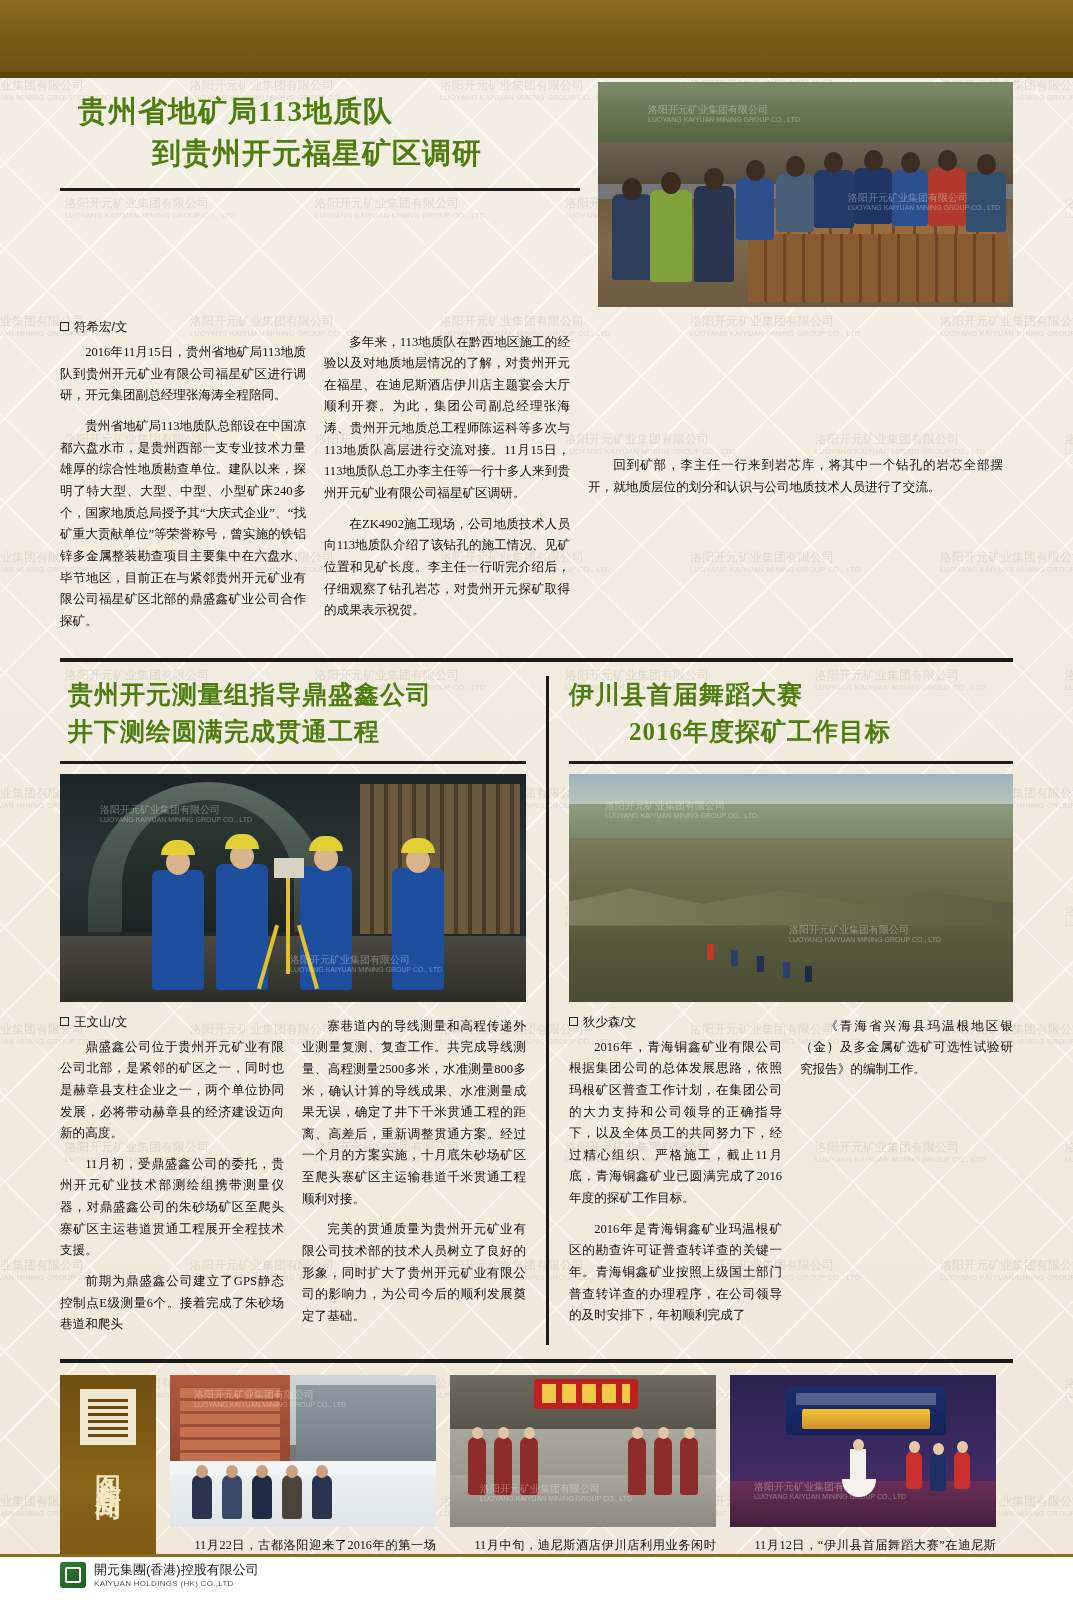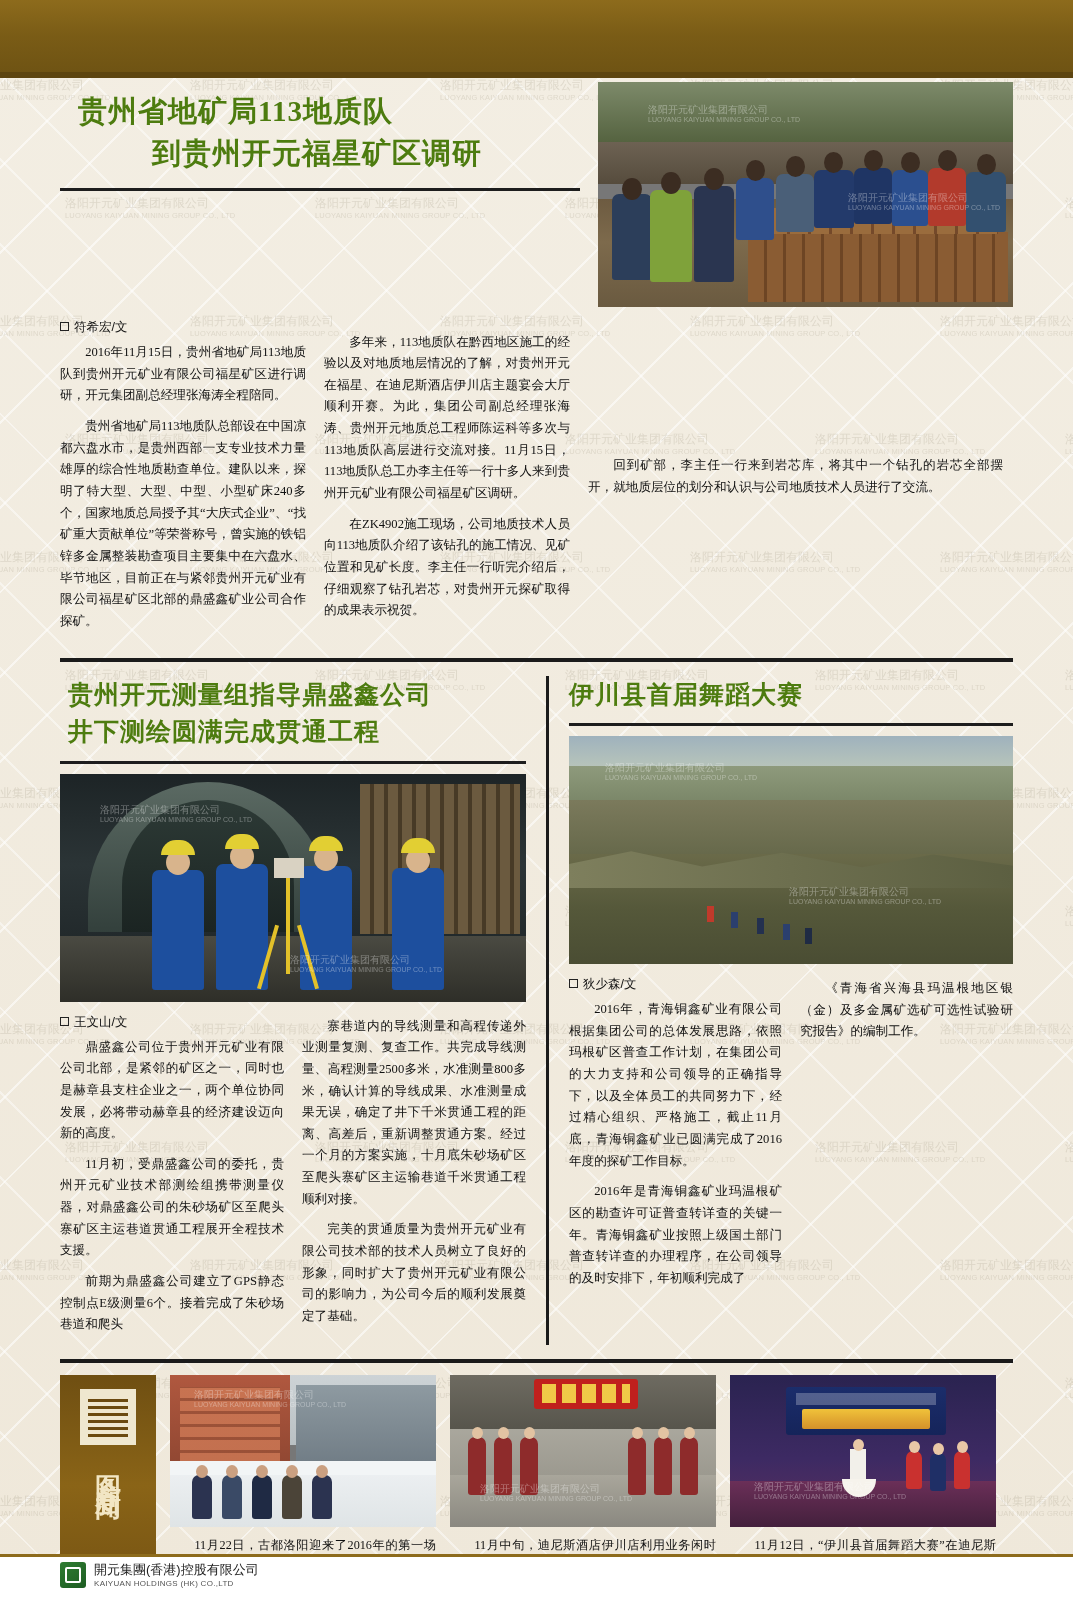--- a/index.html
+++ b/index.html
@@ -530,20 +530,21 @@
           <p>完美的贯通质量为贵州开元矿业有限公司技术部的技术人员树立了良好的形象，同时扩大了贵州开元矿业有限公司的影响力，为公司今后的顺利发展奠定了基础。</p>
         </div>
       </div>
     </div>
 
     <div style="width:3px;background:#1b1b1b;"></div>
 
     <div style="width:444px;">
       <h1 class="headline" style="font-size:25px;line-height:1.5;">
         <span>伊川县首届舞蹈大赛</span><br>
+        <span style="display:inline-block;padding-left:60px;">2016年度探矿工作目标</span>
       </h1>
       <div class="rule" style="margin-top:10px;"></div>
 
       <div class="photo" style="width:444px;height:228px;margin-top:10px;">
         <div class="sky" style="height:46px;background:linear-gradient(180deg,#9fb2bd,#c3cdb9);"></div>
         <div style="position:absolute;top:30px;left:0;right:0;height:60px;background:linear-gradient(180deg,#8e9a7c,#6e7a5b);"></div>
         <div style="position:absolute;top:64px;left:0;right:0;height:80px;background:linear-gradient(180deg,#7b7a5c,#5d6143);"></div>
         <div class="ground" style="height:110px;background:linear-gradient(180deg,#6a6a49,#55583a 50%,#4a4d33);"></div>
         <div style="position:absolute;left:0;top:112px;width:444px;height:40px;background:linear-gradient(90deg,#7e7f5d,#5c5f41);clip-path:polygon(0 40%,14% 8%,30% 46%,48% 12%,66% 48%,82% 16%,100% 44%,100% 100%,0 100%);"></div>
 

